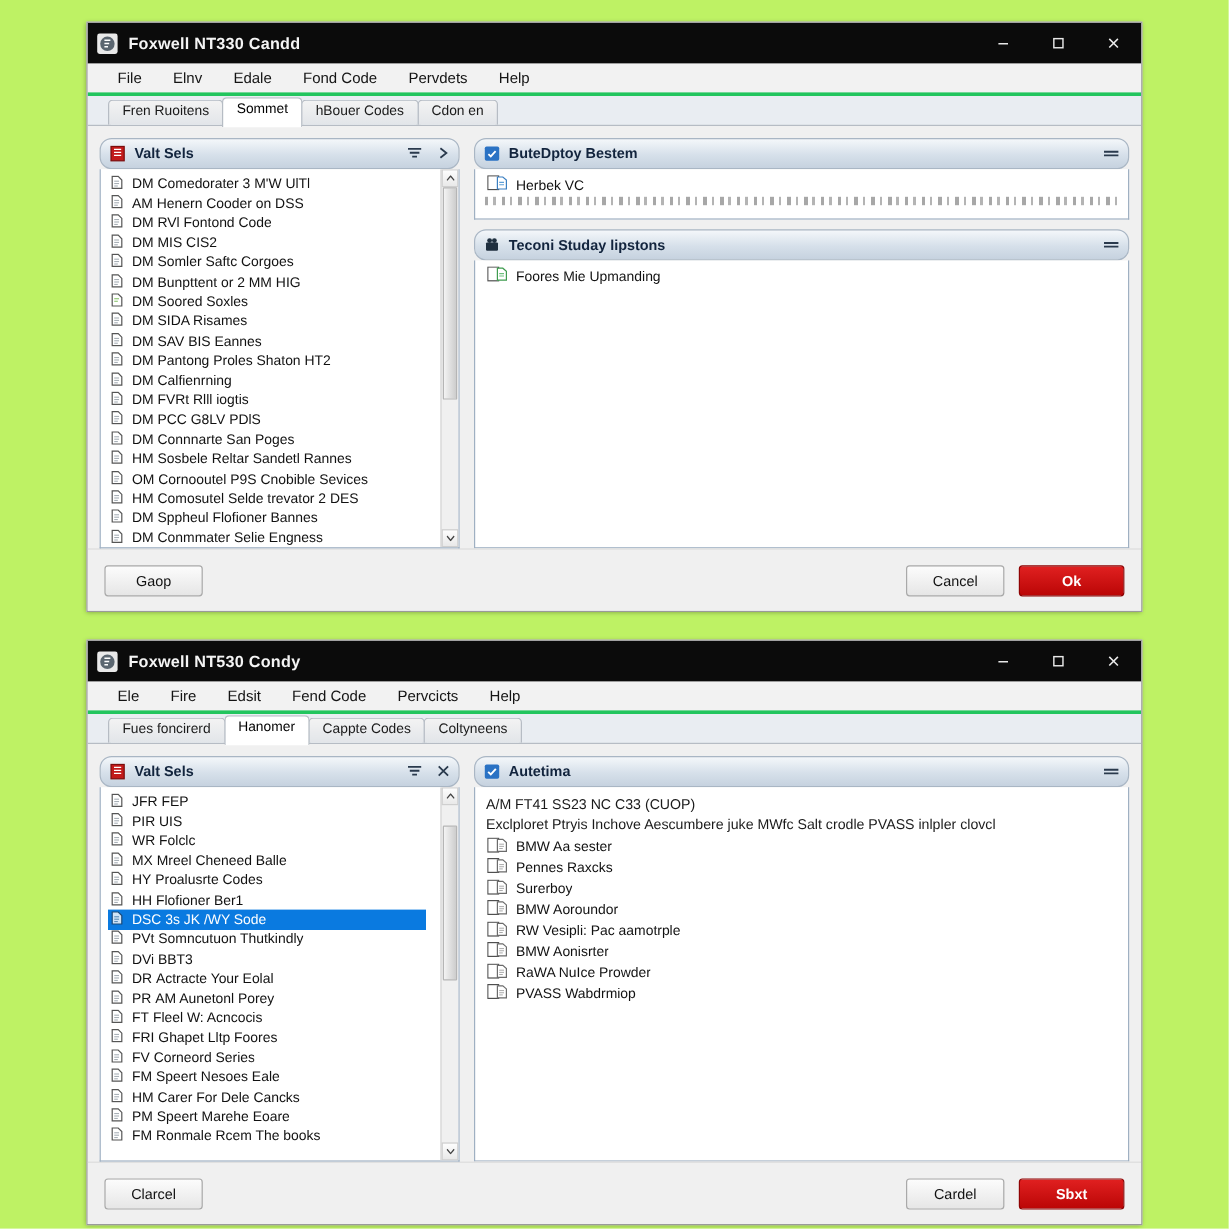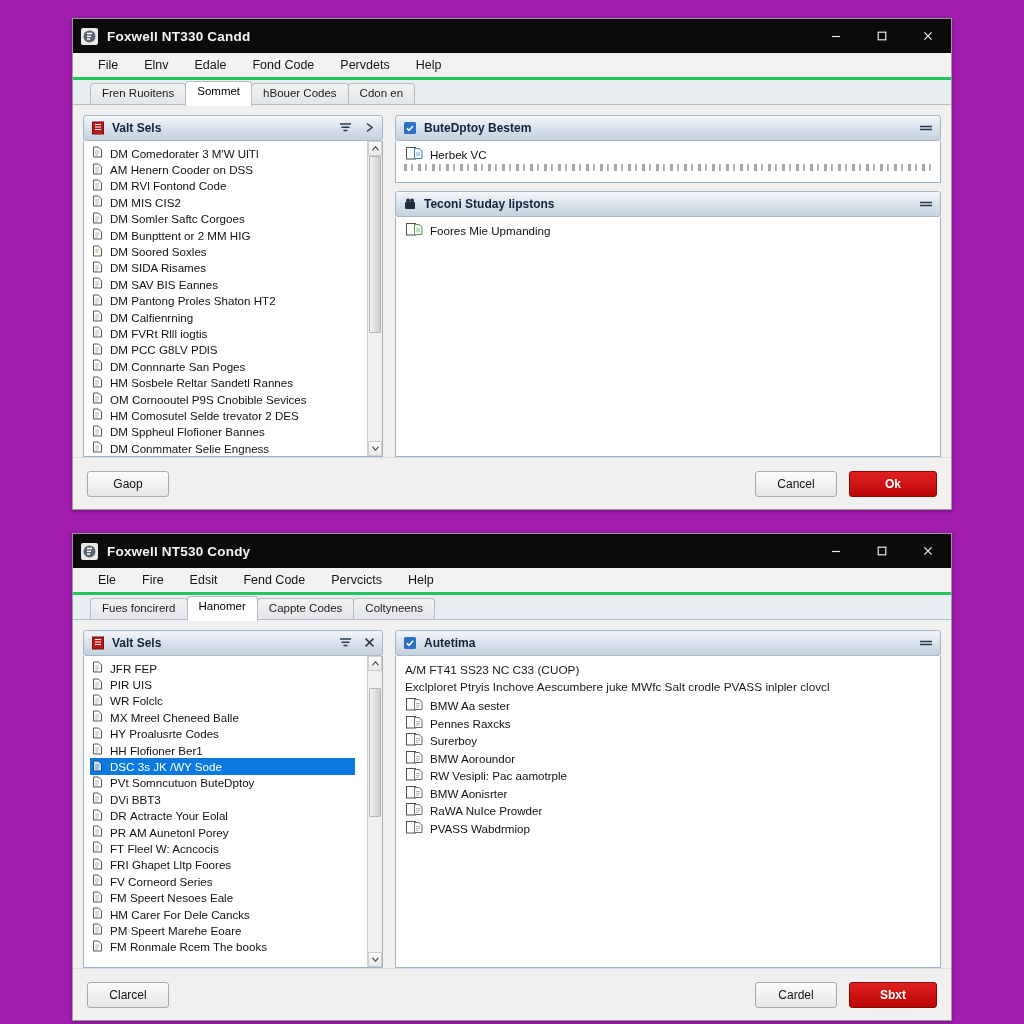--- a/index.html
+++ b/index.html
@@ -6,21 +6,21 @@
   html, body {
     margin: 0; padding: 0;
     width: 1024px; height: 1024px;
     background: #ffffff;
     font-family: "Liberation Sans", sans-serif;
     overflow: hidden;
   }
   .page {
     position: relative;
     width: 1024px; height: 1024px;
-    background: #a21caf;
+    background: #bef264;
   }
 
   
   .window {
     position: absolute;
     background: #f0f0f0;
     border: 1px solid #9a9a9a;
     box-shadow: 0 1px 4px rgba(0,0,0,.35);
     display: flex;
     flex-direction: column;
@@ -128,21 +128,21 @@
     min-height: 0;
   }
   .col-left { width: 300px; display: flex; flex-direction: column; min-height: 0; }
   .col-right { flex: 1 1 auto; display: flex; flex-direction: column; gap: 8px; min-height: 0; }
 
   
   .panelhead {
     height: 26px;
     background: linear-gradient(#f4f7fa, #d6e0ea 55%, #c6d2df);
     border: 1px solid #a9b6c4;
-    border-radius: 3px;
+    border-radius: 10px;
     display: flex;
     align-items: center;
     padding: 0 7px;
     flex: 0 0 auto;
   }
   .panelhead .ph-label {
     font-size: 12px;
     font-weight: bold;
     color: #12243d;
     margin-left: 7px;
@@ -612,21 +612,21 @@
                     <path d="M1.5 1h5l3 3v7h-8z" fill="#fff" stroke="#555"></path>
                     <path d="M3.2 5h4M3.2 7h4M3.2 9h3" stroke="#9aa3ab" stroke-width=".8"></path>
                   </svg></span><span class="li-text">HH</span>&nbsp;<span class="li-text">Flofioner Ber1</span></div>
             <div class="li selected"><span class="li-icon"><svg width="12" height="12" viewBox="0 0 12 12">
                     <path d="M1.5 1h5l3 3v7h-8z" fill="#cfe4f7" stroke="#1b4a78"></path>
                     <path d="M3.2 5h4M3.2 7h4M3.2 9h3" stroke="#4a7fad" stroke-width=".8"></path>
                   </svg></span><span class="li-text">DSC</span>&nbsp;<span class="li-text">3s JK /WY Sode</span></div>
             <div class="li"><span class="li-icon"><svg width="12" height="12" viewBox="0 0 12 12">
                     <path d="M1.5 1h5l3 3v7h-8z" fill="#fff" stroke="#555"></path>
                     <path d="M3.2 5h4M3.2 7h4M3.2 9h3" stroke="#9aa3ab" stroke-width=".8"></path>
-                  </svg></span><span class="li-text">PVt</span>&nbsp;<span class="li-text">Somncutuon ButeDptoy</span></div>
+                  </svg></span><span class="li-text">PVt</span>&nbsp;<span class="li-text">Somncutuon Thutkindly</span></div>
             <div class="li"><span class="li-icon"><svg width="12" height="12" viewBox="0 0 12 12">
                     <path d="M1.5 1h5l3 3v7h-8z" fill="#fff" stroke="#555"></path>
                     <path d="M3.2 5h4M3.2 7h4M3.2 9h3" stroke="#9aa3ab" stroke-width=".8"></path>
                   </svg></span><span class="li-text">DVi</span>&nbsp;<span class="li-text">BBT3</span></div>
             <div class="li"><span class="li-icon"><svg width="12" height="12" viewBox="0 0 12 12">
                     <path d="M1.5 1h5l3 3v7h-8z" fill="#fff" stroke="#555"></path>
                     <path d="M3.2 5h4M3.2 7h4M3.2 9h3" stroke="#9aa3ab" stroke-width=".8"></path>
                   </svg></span><span class="li-text">DR</span>&nbsp;<span class="li-text">Actracte Your Eolal</span></div>
             <div class="li"><span class="li-icon"><svg width="12" height="12" viewBox="0 0 12 12">
                     <path d="M1.5 1h5l3 3v7h-8z" fill="#fff" stroke="#555"></path>

